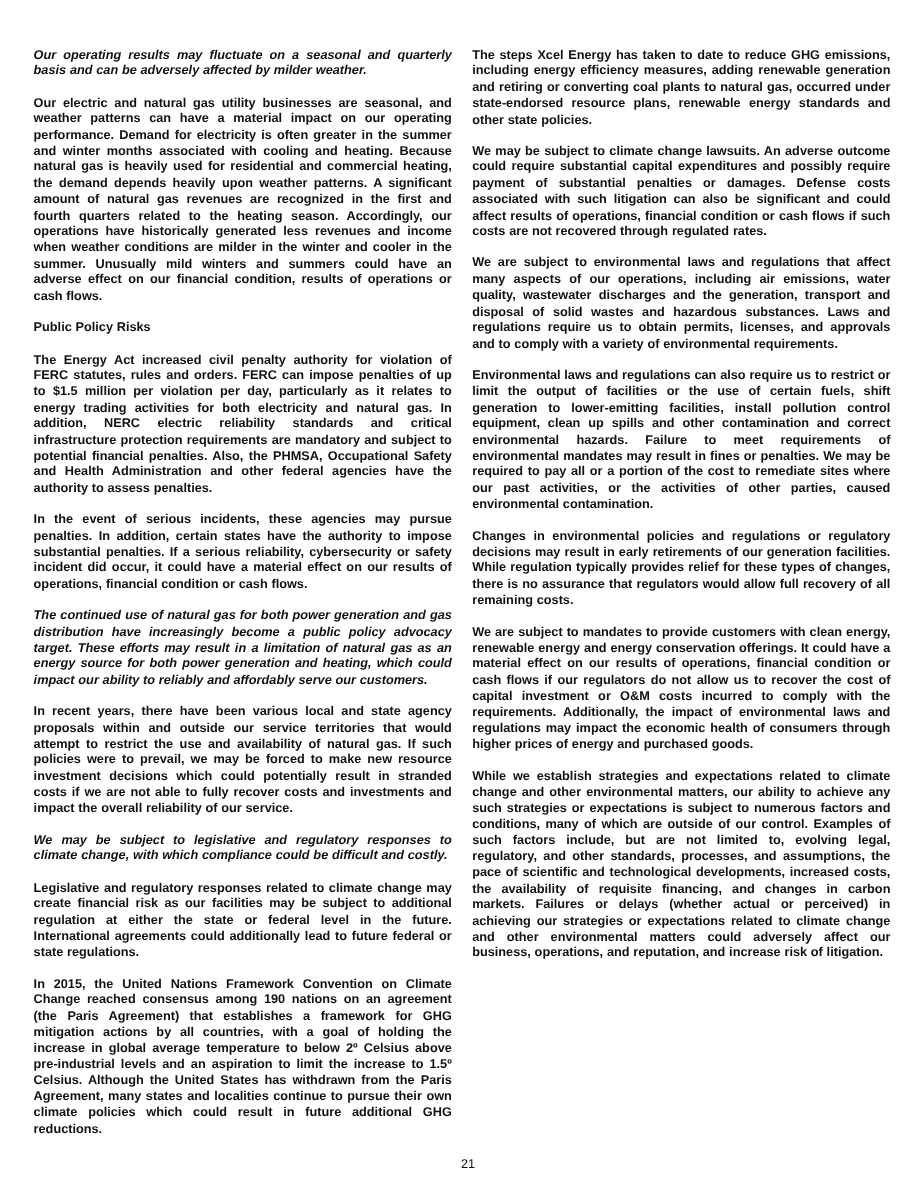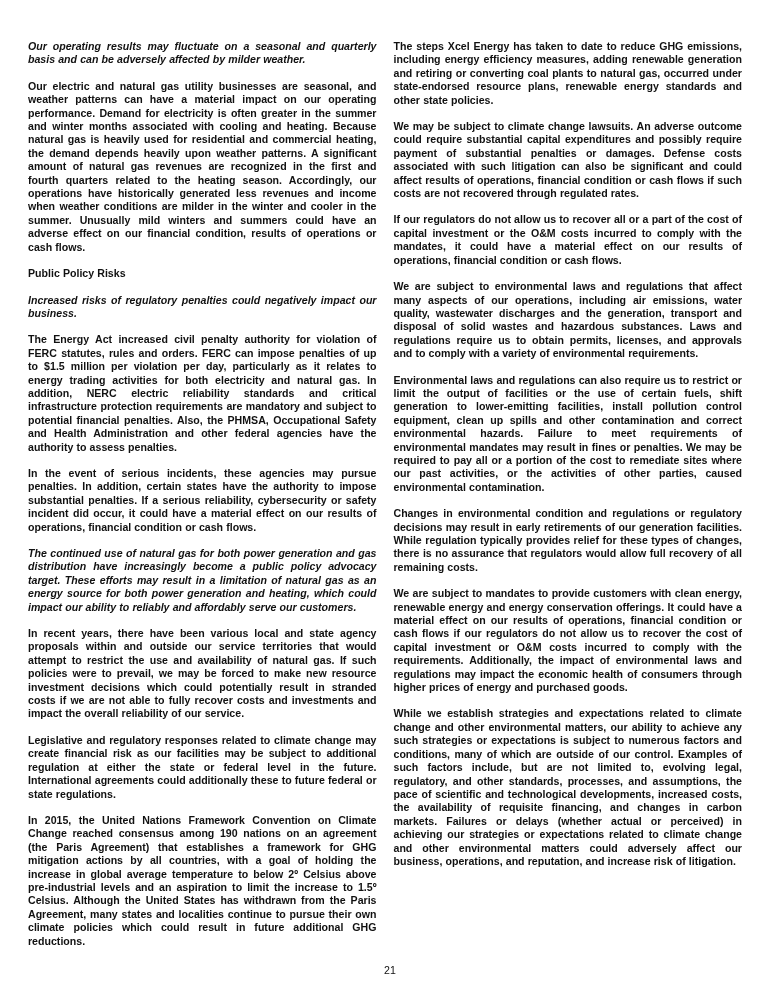--- a/index.html
+++ b/index.html
@@ -56,36 +56,35 @@
 </head>
 <body>
 
 <div class="page">
   <div class="cols">
 
     <div class="col">
       <h3 class="h-bi">Our operating results may fluctuate on a seasonal and quarterly basis and can be adversely affected by milder weather.</h3>
       <p class="para">Our electric and natural gas utility businesses are seasonal, and weather patterns can have a material impact on our operating performance. Demand for electricity is often greater in the summer and winter months associated with cooling and heating. Because natural gas is heavily used for residential and commercial heating, the demand depends heavily upon weather patterns. A significant amount of natural gas revenues are recognized in the first and fourth quarters related to the heating season. Accordingly, our operations have historically generated less revenues and income when weather conditions are milder in the winter and cooler in the summer. Unusually mild winters and summers could have an adverse effect on our financial condition, results of operations or cash flows.</p>
       <h2 class="h-b">Public Policy Risks</h2>
-      <h3 class="h-bi">Increased risks of regulatory penalties could negatively impact our business.</h3>
       <p class="para">The Energy Act increased civil penalty authority for violation of FERC statutes, rules and orders. FERC can impose penalties of up to $1.5 million per violation per day, particularly as it relates to energy trading activities for both electricity and natural gas. In addition, NERC electric reliability standards and critical infrastructure protection requirements are mandatory and subject to potential financial penalties. Also, the PHMSA, Occupational Safety and Health Administration and other federal agencies have the authority to assess penalties.</p>
       <p class="para">In the event of serious incidents, these agencies may pursue penalties. In addition, certain states have the authority to impose substantial penalties. If a serious reliability, cybersecurity or safety incident did occur, it could have a material effect on our results of operations, financial condition or cash flows.</p>
       <h3 class="h-bi">The continued use of natural gas for both power generation and gas distribution have increasingly become a public policy advocacy target. These efforts may result in a limitation of natural gas as an energy source for both power generation and heating, which could impact our ability to reliably and affordably serve our customers.</h3>
       <p class="para">In recent years, there have been various local and state agency proposals within and outside our service territories that would attempt to restrict the use and availability of natural gas. If such policies were to prevail, we may be forced to make new resource investment decisions which could potentially result in stranded costs if we are not able to fully recover costs and investments and impact the overall reliability of our service.</p>
-      <p class="para">Legislative and regulatory responses related to climate change may create financial risk as our facilities may be subject to additional regulation at either the state or federal level in the future. International agreements could additionally these to future federal or state regulations.</p>
+      <h3 class="h-bi">We may be subject to legislative and regulatory responses to climate change, with which compliance could be difficult and costly.</h3>
+      <p class="para">Legislative and regulatory responses related to climate change may create financial risk as our facilities may be subject to additional regulation at either the state or federal level in the future. International agreements could additionally lead to future federal or state regulations.</p>
       <p class="para">In 2015, the United Nations Framework Convention on Climate Change reached consensus among 190 nations on an agreement (the Paris Agreement) that establishes a framework for GHG mitigation actions by all countries, with a goal of holding the increase in global average temperature to below 2º Celsius above pre-industrial levels and an aspiration to limit the increase to 1.5º Celsius. Although the United States has withdrawn from the Paris Agreement, many states and localities continue to pursue their own climate policies which could result in future additional GHG reductions.</p>
     </div>
 
     <div class="col">
       <p class="para">The steps Xcel Energy has taken to date to reduce GHG emissions, including energy efficiency measures, adding renewable generation and retiring or converting coal plants to natural gas, occurred under state-endorsed resource plans, renewable energy standards and other state policies.</p>
       <p class="para">We may be subject to climate change lawsuits. An adverse outcome could require substantial capital expenditures and possibly require payment of substantial penalties or damages. Defense costs associated with such litigation can also be significant and could affect results of operations, financial condition or cash flows if such costs are not recovered through regulated rates.</p>
-      <p class="para">If our regulators do not allow us to recover all or a part of the cost of capital investment or the O&amp;M costs incurred to comply with the mandates, it could have a material effect on our results of operations, financial condition or cash flows.</p>
       <p class="para">We are subject to environmental laws and regulations that affect many aspects of our operations, including air emissions, water quality, wastewater discharges and the generation, transport and disposal of solid wastes and hazardous substances. Laws and regulations require us to obtain permits, licenses, and approvals and to comply with a variety of environmental requirements.</p>
       <p class="para">Environmental laws and regulations can also require us to restrict or limit the output of facilities or the use of certain fuels, shift generation to lower-emitting facilities, install pollution control equipment, clean up spills and other contamination and correct environmental hazards. Failure to meet requirements of environmental mandates may result in fines or penalties. We may be required to pay all or a portion of the cost to remediate sites where our past activities, or the activities of other parties, caused environmental contamination.</p>
-      <p class="para">Changes in environmental condition and regulations or regulatory decisions may result in early retirements of our generation facilities. While regulation typically provides relief for these types of changes, there is no assurance that regulators would allow full recovery of all remaining costs.</p>
+      <p class="para">Changes in environmental policies and regulations or regulatory decisions may result in early retirements of our generation facilities. While regulation typically provides relief for these types of changes, there is no assurance that regulators would allow full recovery of all remaining costs.</p>
       <p class="para">We are subject to mandates to provide customers with clean energy, renewable energy and energy conservation offerings. It could have a material effect on our results of operations, financial condition or cash flows if our regulators do not allow us to recover the cost of capital investment or O&amp;M costs incurred to comply with the requirements. Additionally, the impact of environmental laws and regulations may impact the economic health of consumers through higher prices of energy and purchased goods.</p>
       <p class="para">While we establish strategies and expectations related to climate change and other environmental matters, our ability to achieve any such strategies or expectations is subject to numerous factors and conditions, many of which are outside of our control. Examples of such factors include, but are not limited to, evolving legal, regulatory, and other standards, processes, and assumptions, the pace of scientific and technological developments, increased costs, the availability of requisite financing, and changes in carbon markets. Failures or delays (whether actual or perceived) in achieving our strategies or expectations related to climate change and other environmental matters could adversely affect our business, operations, and reputation, and increase risk of litigation.</p>
     </div>
 
   </div>
 
   <div class="footer">21</div>
 </div>
 
 </body></html>

